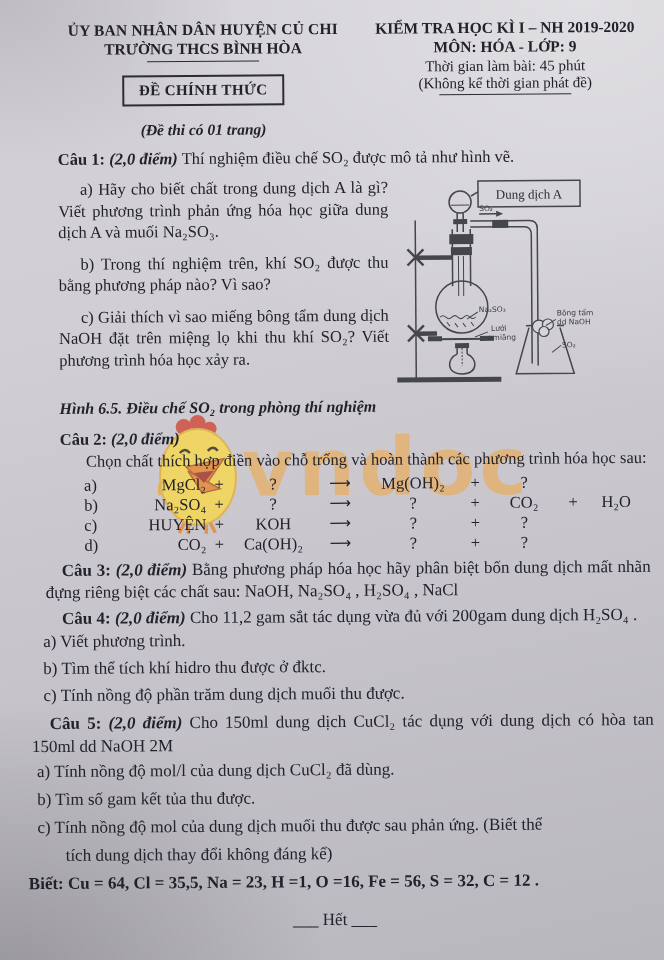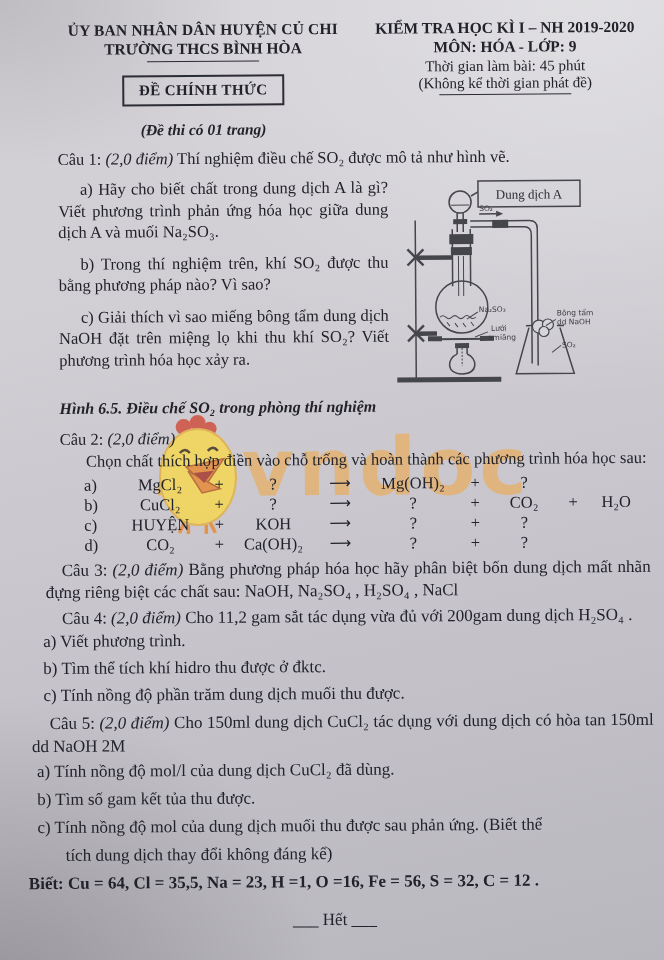--- a/index.html
+++ b/index.html
@@ -25,37 +25,37 @@
   .h-ex1{font-weight:bold;font-size:15.5px;}
   .h-ex2{font-weight:bold;font-size:15.5px;margin-top:1px;}
   .h-ex3{font-size:15px;margin-top:2px;}
   .h-ex4{font-size:15px;}
   .h-rule2{width:132px;border-bottom:1.6px solid #2c2c35;margin:2px auto 0;}
   .stamp{display:inline-block;border:2px solid #2c2c35;padding:5px 15px;font-weight:bold;
          font-size:15px;margin-top:13px;letter-spacing:.4px;}
   .page-note{font-style:italic;font-weight:bold;font-size:15.5px;margin-top:15px;}
 
   
-  .qlabel{font-weight:normal;}
-  .qpts{font-weight:normal;font-style:italic;}
+  .qlabel{font-weight:bold;}
+  .qpts{font-weight:bold;font-style:italic;}
   .q1{margin:9px 16px 0 60px;font-size:16.5px;line-height:1.3;}
   .q1 .fig{float:right;width:258px;margin:0 -6px 0 6px;position:relative;}
   .q1 p{margin:0 0 9px;text-align:justify;}
   .q1 .sub{text-indent:22px;margin-bottom:10px;}
   .clear{clear:both;}
   .fig-caption{font-weight:bold;font-style:italic;font-size:16px;text-align:right;
                padding-right:14px;margin:0 0 2px;}
 
   .q2{margin:2px 16px 0 60px;font-size:16.5px;line-height:1.3;}
   .q2 .intro{text-indent:26px;text-align:justify;margin:1px 0 3px;}
   .eqs{display:grid;grid-template-columns:30px 92px 26px 82px 52px 94px 30px 68px 30px 56px;
        margin:2px 0 0 24px;font-size:16.5px;line-height:1.22;}
   .eqs span{display:block;text-align:center;}
   .eqs .c0{text-align:left;}
-  .eqs .c1{text-align:center;}
+  .eqs .c1{text-align:right;}
   .eqs .arr{font-family:"DejaVu Sans",sans-serif;font-size:15px;}
 
   .q3{margin:4px 14px 0 45px;font-size:17px;line-height:1.32;text-align:justify;text-indent:16px;}
   .q4{margin:3px 14px 0 38px;font-size:17px;line-height:1.32;text-align:justify;text-indent:23px;}
   .q4-items{margin:2px 0 0 42px;font-size:17px;}
   .q4-items div{margin-bottom:7px;}
   .q5{margin:4px 12px 0 30px;font-size:17px;line-height:1.35;text-align:justify;text-indent:18px;}
   .q5-items{margin:3px 0 0 35px;font-size:17px;}
   .q5-items div{margin-bottom:8px;}
   .q5c2{margin-left:28px;}
@@ -206,21 +206,21 @@
             <span class="c1">MgCl₂</span>
             <span>+</span>
             <span>?</span>
             <span class="arr">⟶</span>
             <span>Mg(OH)₂</span>
             <span>+</span>
             <span>?</span>
             <span></span>
             <span></span>
         <span class="c0">b)</span>
-            <span class="c1">CuCl₂</span>
+            <span class="c1">Na₂SO₄</span>
             <span>+</span>
             <span>?</span>
             <span class="arr">⟶</span>
             <span>?</span>
             <span>+</span>
             <span>CO₂</span>
             <span>+</span>
             <span>H₂O</span>
         <span class="c0">c)</span>
             <span class="c1">HUYỆN</span>

